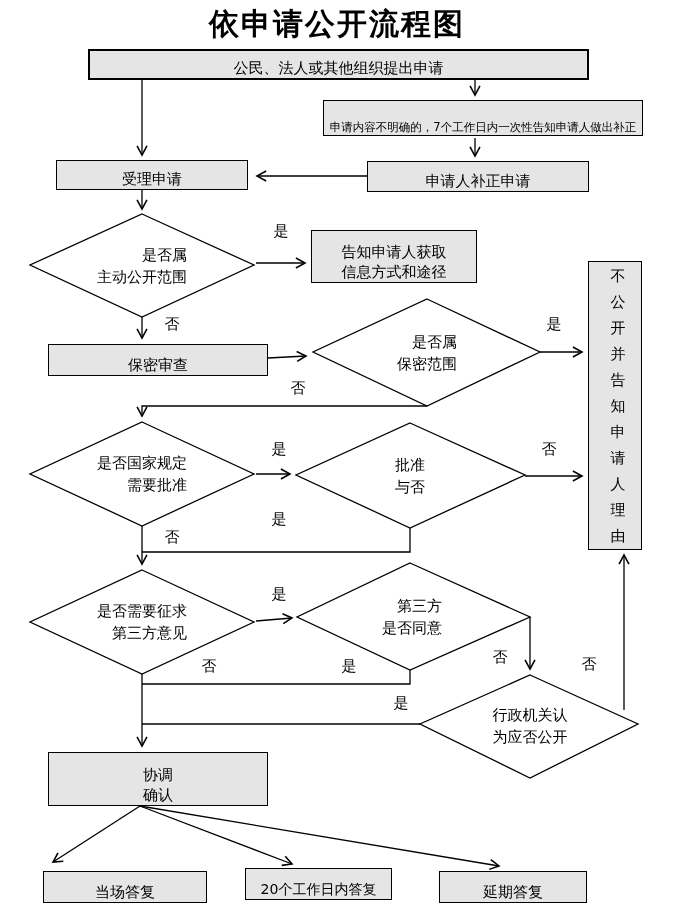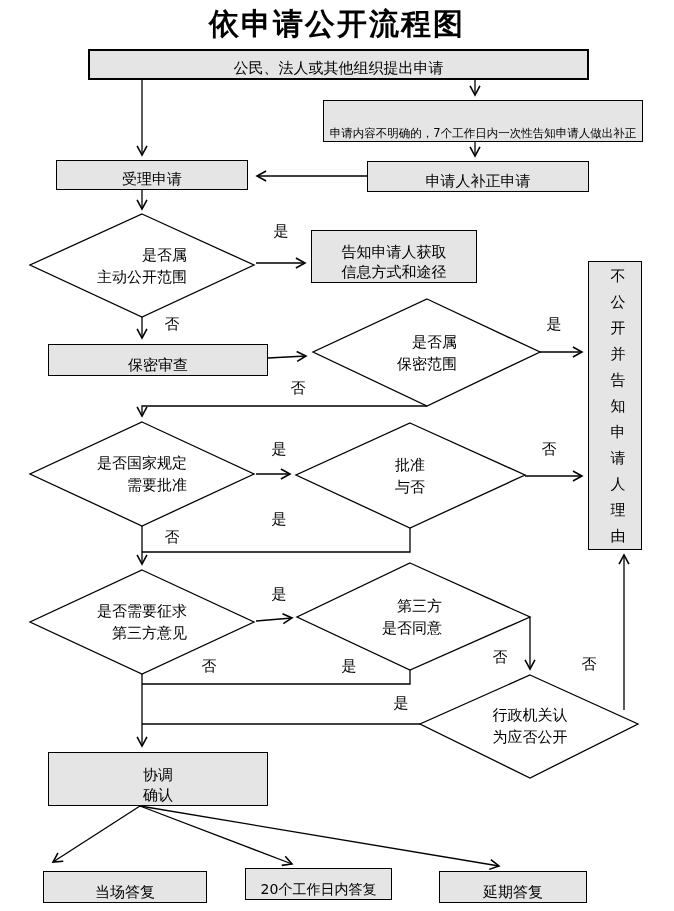--- a/index.html
+++ b/index.html
@@ -79,21 +79,21 @@
       <line x1="140" y1="806" x2="499" y2="866" marker-end="url(#arr)"></line>
     </g>
   </svg>
 
   <div class="title">依申请公开流程图</div>
 
   <div class="box thick" style="left:88px;top:49px;width:501px;height:31px">
     <span>公民、法人或其他组织提出申请</span>
   </div>
 
-  <div class="box small" style="left:323px;top:100px;width:320px;height:42px">
+  <div class="box small" style="left:323px;top:100px;width:320px;height:36px">
     <span>申请内容不明确的，7个工作日内一次性告知申请人做出补正</span>
   </div>
 
   <div class="box" style="left:56px;top:160px;width:192px;height:30px">
     <span>受理申请</span>
   </div>
 
   <div class="box" style="left:367px;top:161px;width:222px;height:31px">
     <span>申请人补正申请</span>
   </div>

